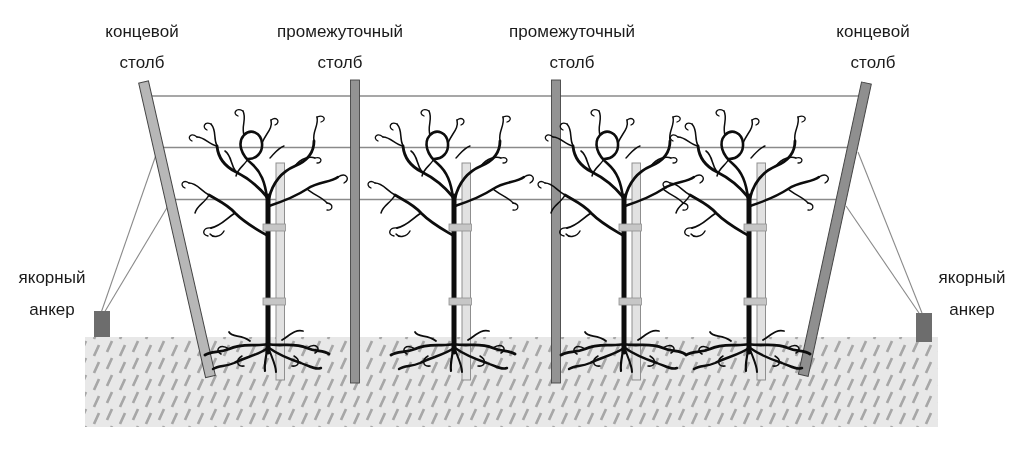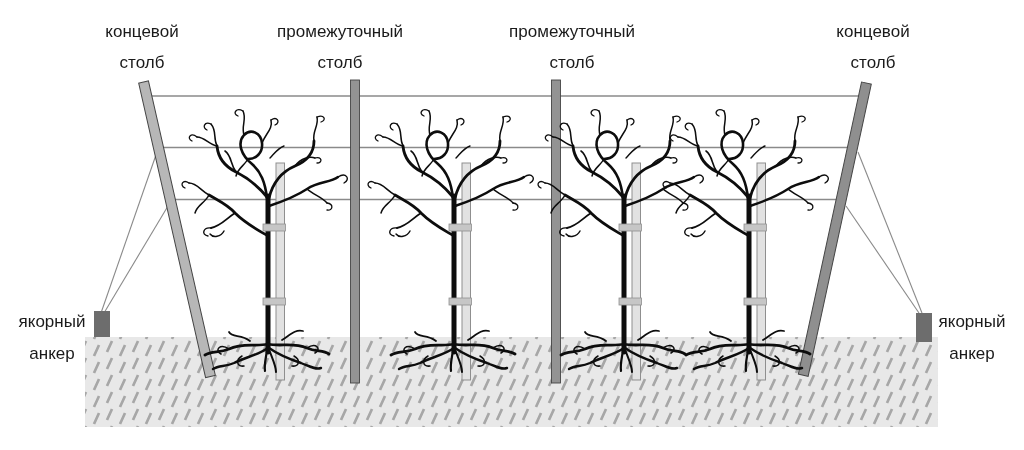--- a/index.html
+++ b/index.html
@@ -6,21 +6,21 @@
   .stage{
     position:relative;width:1024px;height:450px;background:#ffffff;overflow:hidden;
     font-family:"Liberation Sans", sans-serif;
   }
   .stage svg{position:absolute;left:0;top:0;}
   .lbl{
     position:absolute;transform:translateX(-50%);
     text-align:center;font-size:17px;line-height:31px;color:#1a1a1a;
     white-space:nowrap;letter-spacing:0px;
   }
-  .lbl.anchor{line-height:32px;margin-top:44px;}
+  .lbl.anchor{line-height:32px;}
 </style>
 </head>
 <body>
 
 <div class="stage">
 
   <svg width="1024" height="450" viewBox="0 0 1024 450">
     <defs>
       <pattern id="hatch" width="26" height="17" patternUnits="userSpaceOnUse">
         <path d="M3,12 L8,1 M16,16 L21,5" fill="none" stroke-width="2.7" stroke="#a7a7a7"></path>

